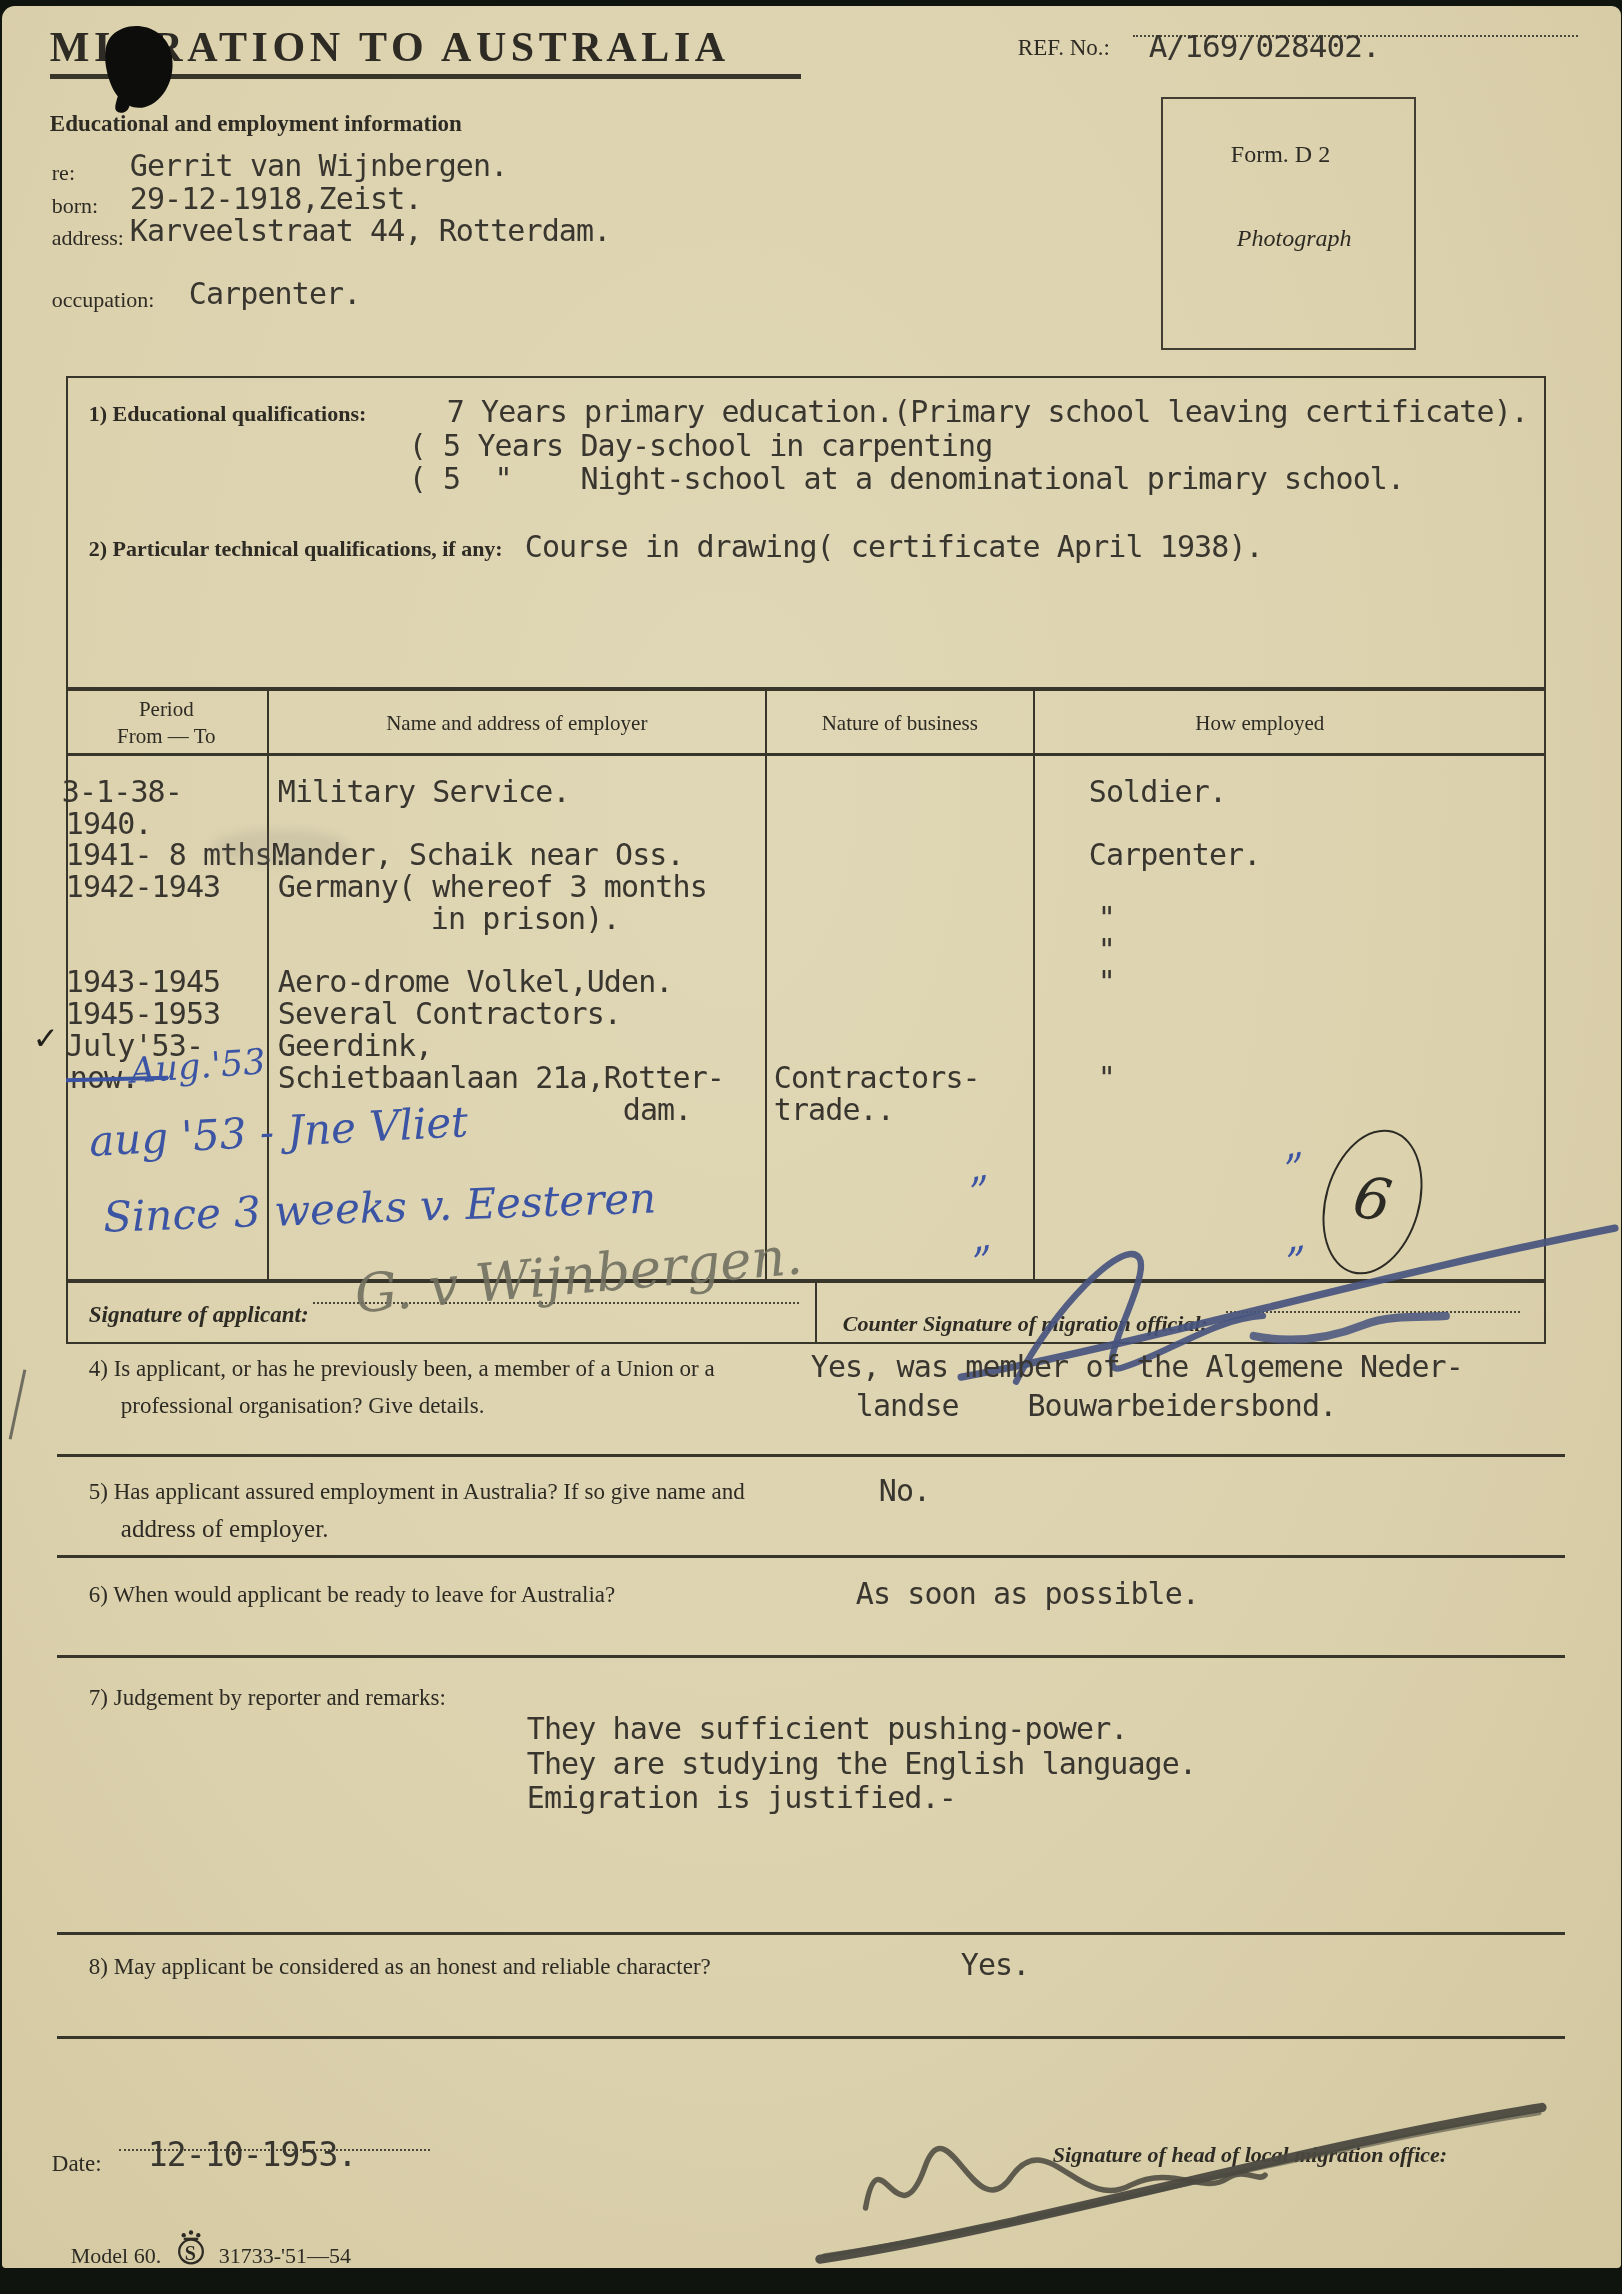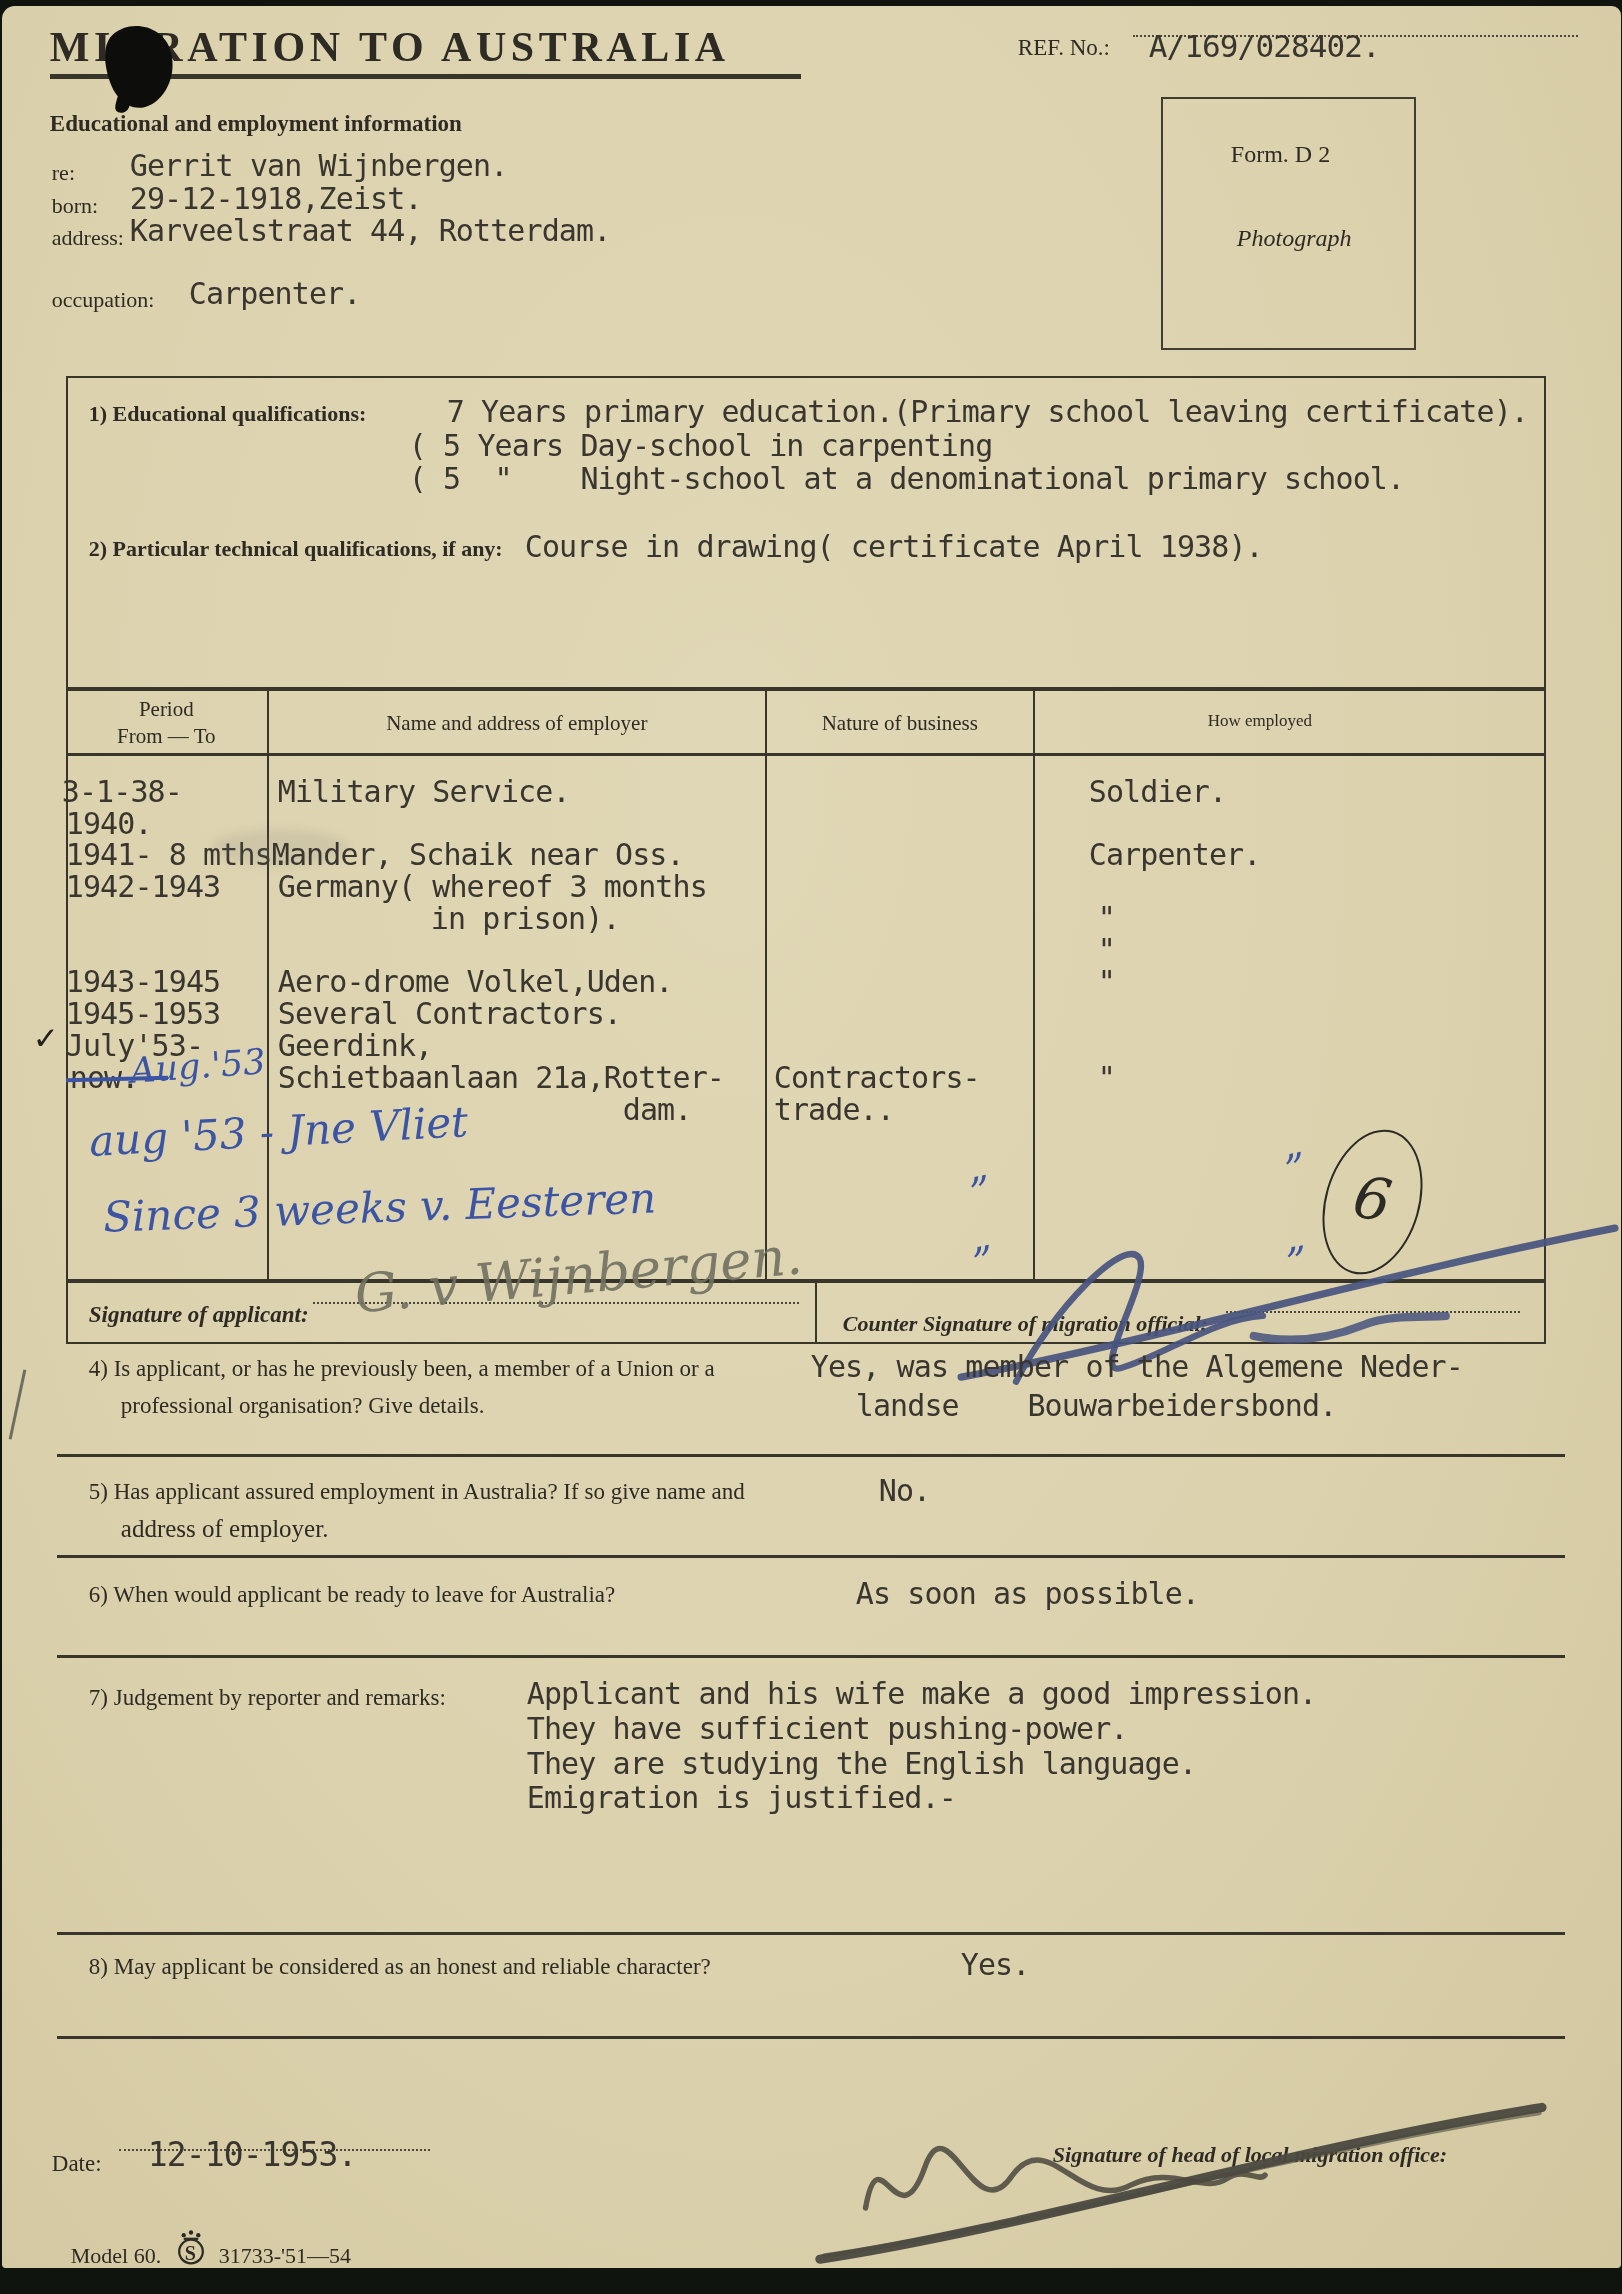--- a/index.html
+++ b/index.html
@@ -62,21 +62,21 @@
   <div class="hline" style="left:64px;top:747px;width:1478px;height:2.7px;"></div>
   <div class="hline" style="left:64px;top:1273px;width:1478px;height:3.7px;"></div>
   <div class="vline" style="left:265px;top:681px;width:1.8px;height:594px;"></div>
   <div class="vline" style="left:763px;top:681px;width:1.8px;height:594px;"></div>
   <div class="vline" style="left:1031px;top:681px;width:1.8px;height:594px;"></div>
 
   <div class="abs serif" style="left:64px;top:691px;width:201px;text-align:center;font-size:21px;">Period</div>
   <div class="abs serif" style="left:64px;top:718px;width:201px;text-align:center;font-size:21px;">From — To</div>
   <div class="abs serif" style="left:267px;top:705px;width:496px;text-align:center;font-size:21px;">Name and address of employer</div>
   <div class="abs serif" style="left:765px;top:705px;width:266px;text-align:center;font-size:21px;">Nature of business</div>
-  <div class="abs serif" style="left:1033px;top:705px;width:450px;text-align:center;font-size:17px;">How employed</div>
+  <div class="abs serif" style="left:1033px;top:705px;width:450px;text-align:center;font-size:21px;">How employed</div>
 
   <div class="abs typed" style="left:60px;top:768px;">3-1-38-</div>
   <div class="abs typed" style="left:64px;top:800px;">1940.</div>
   <div class="abs typed" style="left:64px;top:831px;">1941- 8 mths.</div>
   <div class="abs typed" style="left:64px;top:863px;">1942-1943</div>
   <div class="abs typed" style="left:64px;top:958px;">1943-1945</div>
   <div class="abs typed" style="left:64px;top:990px;">1945-1953</div>
   <div class="abs typed" style="left:64px;top:1022px;">July'53-</div>
   <div class="abs typed" style="left:68px;top:1054px;">now.</div>
   <div class="strike" style="left:64px;top:1071px;width:102px;height:3.7px;transform:rotate(-1.5deg);"></div>
@@ -139,21 +139,20 @@
   <div class="abs typed" style="left:877px;top:1467px;">No.</div>
 
   <div class="hline" style="left:55px;top:1549px;width:1508px;height:2.7px;"></div>
 
   <div class="abs serif" style="left:87px;top:1576px;font-size:23px;">6) When would applicant be ready to leave for Australia?</div>
   <div class="abs typed" style="left:854px;top:1570px;">As soon as possible.</div>
 
   <div class="hline" style="left:55px;top:1649px;width:1508px;height:2.7px;"></div>
 
   <div class="abs serif" style="left:87px;top:1679px;font-size:23px;">7) Judgement by reporter and remarks:</div>
-  <div class="abs typed" style="left:525px;top:1670px;">Applicant and his wife make a good impression.</div>
   <div class="abs typed" style="left:525px;top:1705px;">They have sufficient pushing-power.</div>
   <div class="abs typed" style="left:525px;top:1740px;">They are studying the English language.</div>
   <div class="abs typed" style="left:525px;top:1774px;">Emigration is justified.-</div>
 
   <div class="hline" style="left:55px;top:1926px;width:1508px;height:2.7px;"></div>
 
   <div class="abs serif" style="left:87px;top:1948px;font-size:23px;">8) May applicant be considered as an honest and reliable character?</div>
   <div class="abs typed" style="left:959px;top:1941px;">Yes.</div>
 
   <div class="hline" style="left:55px;top:2030px;width:1508px;height:2.7px;"></div>

